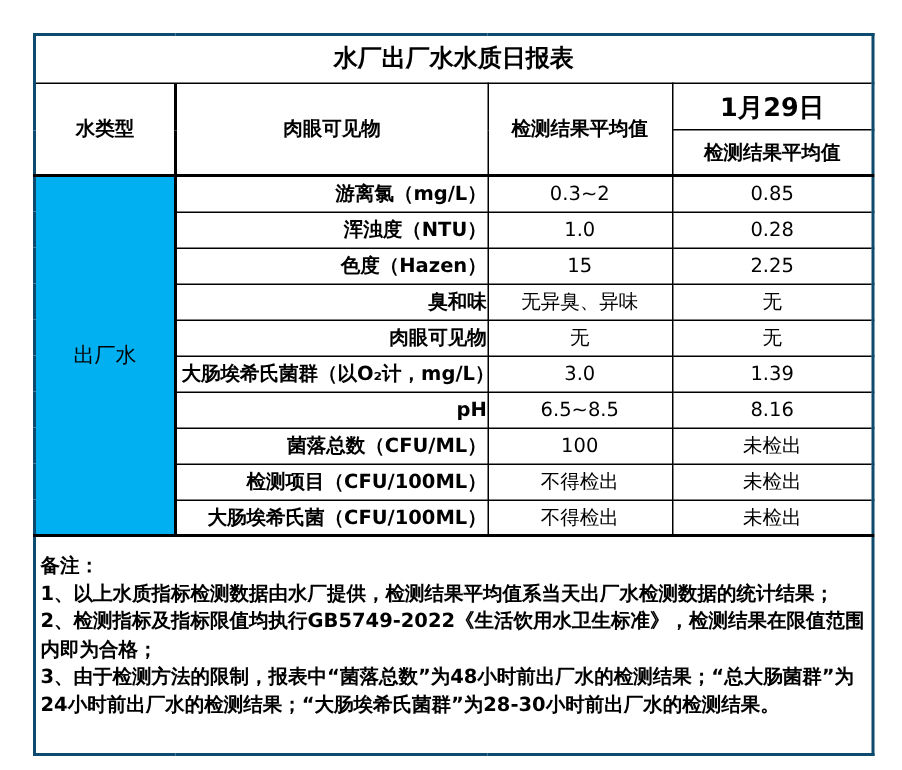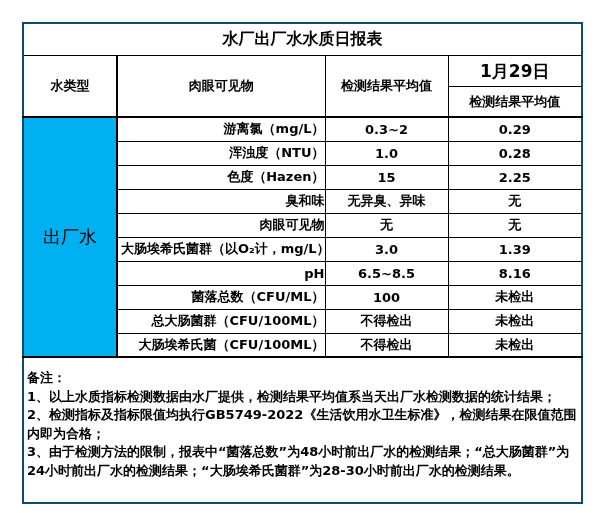--- a/index.html
+++ b/index.html
@@ -16,23 +16,23 @@
     font-size:13px;font-weight:bold;padding:0;
     overflow:hidden;white-space:nowrap;
   }
   tr.title-row th{font-size:16px;font-weight:bold;height:31px;}
   th.date-cell{font-weight:bold;font-size:17px;height:30px;}
   tr.result-hdr-row th{height:29px;}
   thead{border-bottom:2px solid #000;}
   tbody.meas{border-bottom:2px solid #000;}
   tbody.meas tr{height:24px;}
   .c1{border-right:2px solid #000;}
-  th.water-type{font-size:18px;font-weight:normal;}
+  th.water-type{font-size:14px;font-weight:normal;}
   td.item{text-align:right;padding-left:3px;}
-  td.val{font-weight:bold;}
+  td.val{font-weight:normal;}
   tr.notes-row td{
     height:133px;text-align:left;vertical-align:top;
     padding:11px 4px 0 3px;white-space:normal;
   }
   .note-line{font-size:13px;line-height:18.5px;}
 </style>
 </head>
 <body>
 
 <div class="canvas">
@@ -55,21 +55,21 @@
       </tr>
       <tr class="result-hdr-row">
         <th>检测结果平均值</th>
       </tr>
     </thead>
     <tbody class="meas" id="measurement-rows">
         <tr>
           <th rowspan="10" class="water-type c1" style="background: rgb(0, 176, 240);">出厂水</th>
           <td class="item">游离氯（mg/L）</td>
           <td class="val">0.3~2</td>
-          <td class="val">0.29</td>
+          <td class="val">0.85</td>
         </tr>
         <tr>
           <td class="item">浑浊度（NTU）</td>
           <td class="val">1.0</td>
           <td class="val">0.28</td>
         </tr>
         <tr>
           <td class="item">色度（Hazen）</td>
           <td class="val">15</td>
           <td class="val">2.25</td>
@@ -93,21 +93,21 @@
           <td class="item">pH</td>
           <td class="val">6.5~8.5</td>
           <td class="val">8.16</td>
         </tr>
         <tr>
           <td class="item">菌落总数（CFU/ML）</td>
           <td class="val">100</td>
           <td class="val">未检出</td>
         </tr>
         <tr>
-          <td class="item">总大肠菌群（CFU/100ML）</td>
+          <td class="item">检测项目（CFU/100ML）</td>
           <td class="val">不得检出</td>
           <td class="val">未检出</td>
         </tr>
         <tr>
           <td class="item">大肠埃希氏菌（CFU/100ML）</td>
           <td class="val">不得检出</td>
           <td class="val">未检出</td>
         </tr>
       </tbody>
     <tbody>

